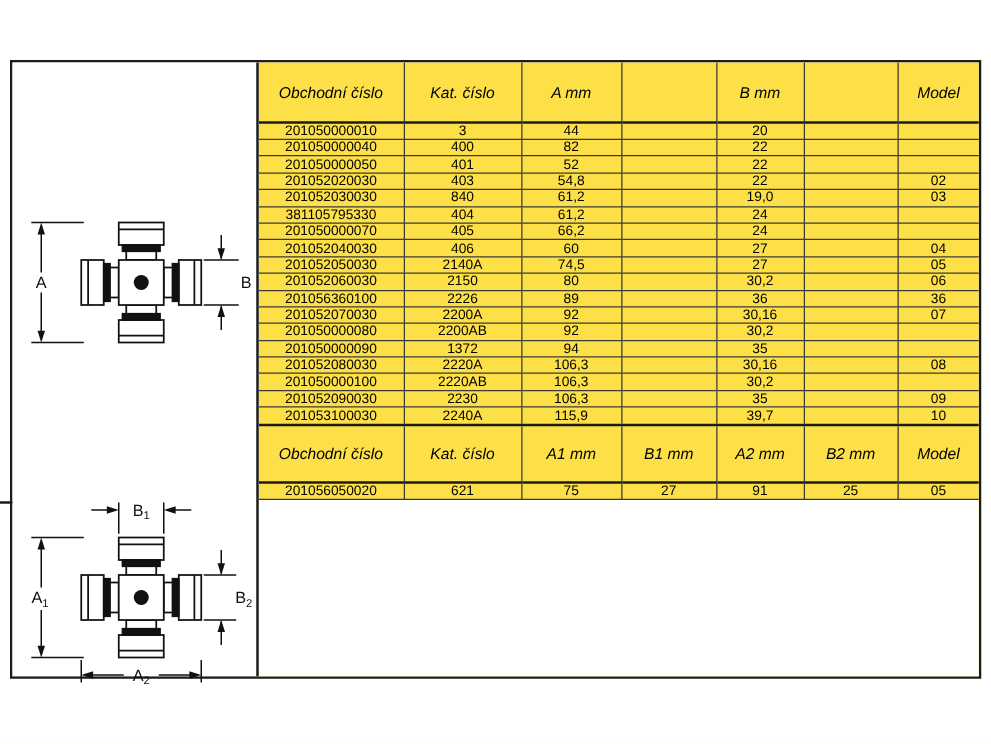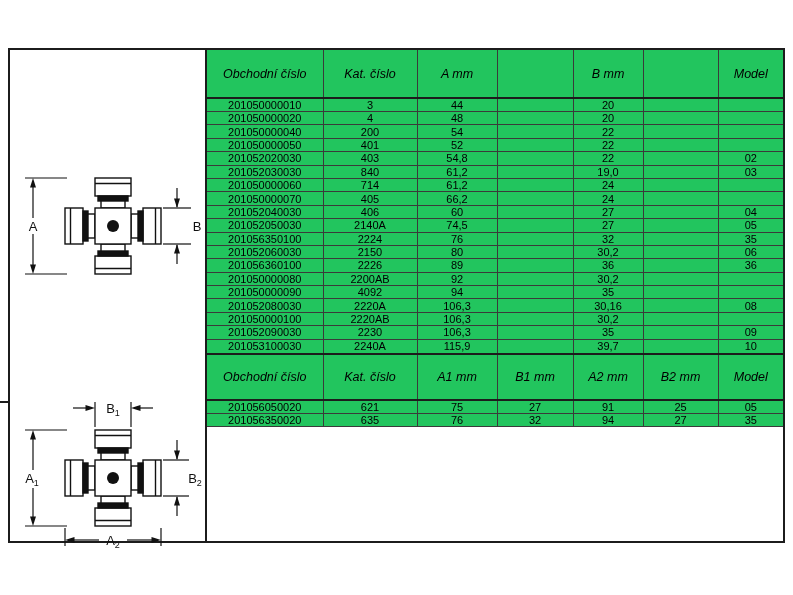--- a/index.html
+++ b/index.html
@@ -11,21 +11,21 @@
   .page { position:relative; width:793px; height:595px; background:#fff; overflow:hidden; }
 
   .panel {
     position:absolute; left:8px; top:48px; width:777px; height:495px;
     border:2px solid #1c1c1c; display:flex;
   }
   .diagram-col {
     width:197px; flex:none; position:relative;
     border-right:2px solid #1c1c1c; background:#fff;
   }
-  .tables-col { flex:1; min-width:0; display:flex; flex-direction:column; background:#22c55e; }
+  .tables-col { flex:1; min-width:0; display:flex; flex-direction:column; background:#fde047; }
 
   table { border-collapse:collapse; width:100%; table-layout:fixed; }
   col.co1{width:116px} col.co2{width:94px} col.co3{width:80px}
   col.co4{width:76px} col.co5{width:70px} col.co6{width:75px}
   th, td {
     border-right:1px solid #3a3a3a; padding:0; text-align:center;
     overflow:hidden; white-space:nowrap; font-weight:normal;
   }
   th:last-child, td:last-child { border-right:none; }
   thead th {
@@ -193,32 +193,23 @@
               <tr>
                 <td>201050000010</td>
                 <td>3</td>
                 <td>44</td>
                 <td></td>
                 <td>20</td>
                 <td></td>
                 <td></td>
               </tr>
               <tr>
-                <td>201050000020</td>
-                <td>4</td>
-                <td>48</td>
-                <td></td>
-                <td>20</td>
-                <td></td>
-                <td></td>
-              </tr>
-              <tr>
                 <td>201050000040</td>
-                <td>200</td>
-                <td>54</td>
+                <td>400</td>
+                <td>82</td>
                 <td></td>
                 <td>22</td>
                 <td></td>
                 <td></td>
               </tr>
               <tr>
                 <td>201050000050</td>
                 <td>401</td>
                 <td>52</td>
                 <td></td>
@@ -238,22 +229,22 @@
               <tr>
                 <td>201052030030</td>
                 <td>840</td>
                 <td>61,2</td>
                 <td></td>
                 <td>19,0</td>
                 <td></td>
                 <td>03</td>
               </tr>
               <tr>
-                <td>201050000060</td>
-                <td>714</td>
+                <td>381105795330</td>
+                <td>404</td>
                 <td>61,2</td>
                 <td></td>
                 <td>24</td>
                 <td></td>
                 <td></td>
               </tr>
               <tr>
                 <td>201050000070</td>
                 <td>405</td>
                 <td>66,2</td>
@@ -274,58 +265,58 @@
               <tr>
                 <td>201052050030</td>
                 <td>2140A</td>
                 <td>74,5</td>
                 <td></td>
                 <td>27</td>
                 <td></td>
                 <td>05</td>
               </tr>
               <tr>
-                <td>201056350100</td>
-                <td>2224</td>
-                <td>76</td>
-                <td></td>
-                <td>32</td>
-                <td></td>
-                <td>35</td>
-              </tr>
-              <tr>
                 <td>201052060030</td>
                 <td>2150</td>
                 <td>80</td>
                 <td></td>
                 <td>30,2</td>
                 <td></td>
                 <td>06</td>
               </tr>
               <tr>
                 <td>201056360100</td>
                 <td>2226</td>
                 <td>89</td>
                 <td></td>
                 <td>36</td>
                 <td></td>
                 <td>36</td>
               </tr>
               <tr>
+                <td>201052070030</td>
+                <td>2200A</td>
+                <td>92</td>
+                <td></td>
+                <td>30,16</td>
+                <td></td>
+                <td>07</td>
+              </tr>
+              <tr>
                 <td>201050000080</td>
                 <td>2200AB</td>
                 <td>92</td>
                 <td></td>
                 <td>30,2</td>
                 <td></td>
                 <td></td>
               </tr>
               <tr>
                 <td>201050000090</td>
-                <td>4092</td>
+                <td>1372</td>
                 <td>94</td>
                 <td></td>
                 <td>35</td>
                 <td></td>
                 <td></td>
               </tr>
               <tr>
                 <td>201052080030</td>
                 <td>2220A</td>
                 <td>106,3</td>
@@ -389,29 +380,20 @@
           <tbody>
               <tr>
                 <td>201056050020</td>
                 <td>621</td>
                 <td>75</td>
                 <td>27</td>
                 <td>91</td>
                 <td>25</td>
                 <td>05</td>
               </tr>
-              <tr>
-                <td>201056350020</td>
-                <td>635</td>
-                <td>76</td>
-                <td>32</td>
-                <td>94</td>
-                <td>27</td>
-                <td>35</td>
-              </tr>
             </tbody>
         </table>
       </div>
       <div class="filler"></div>
     </div>
 
   </div>
 </div>
 
 </body></html>

